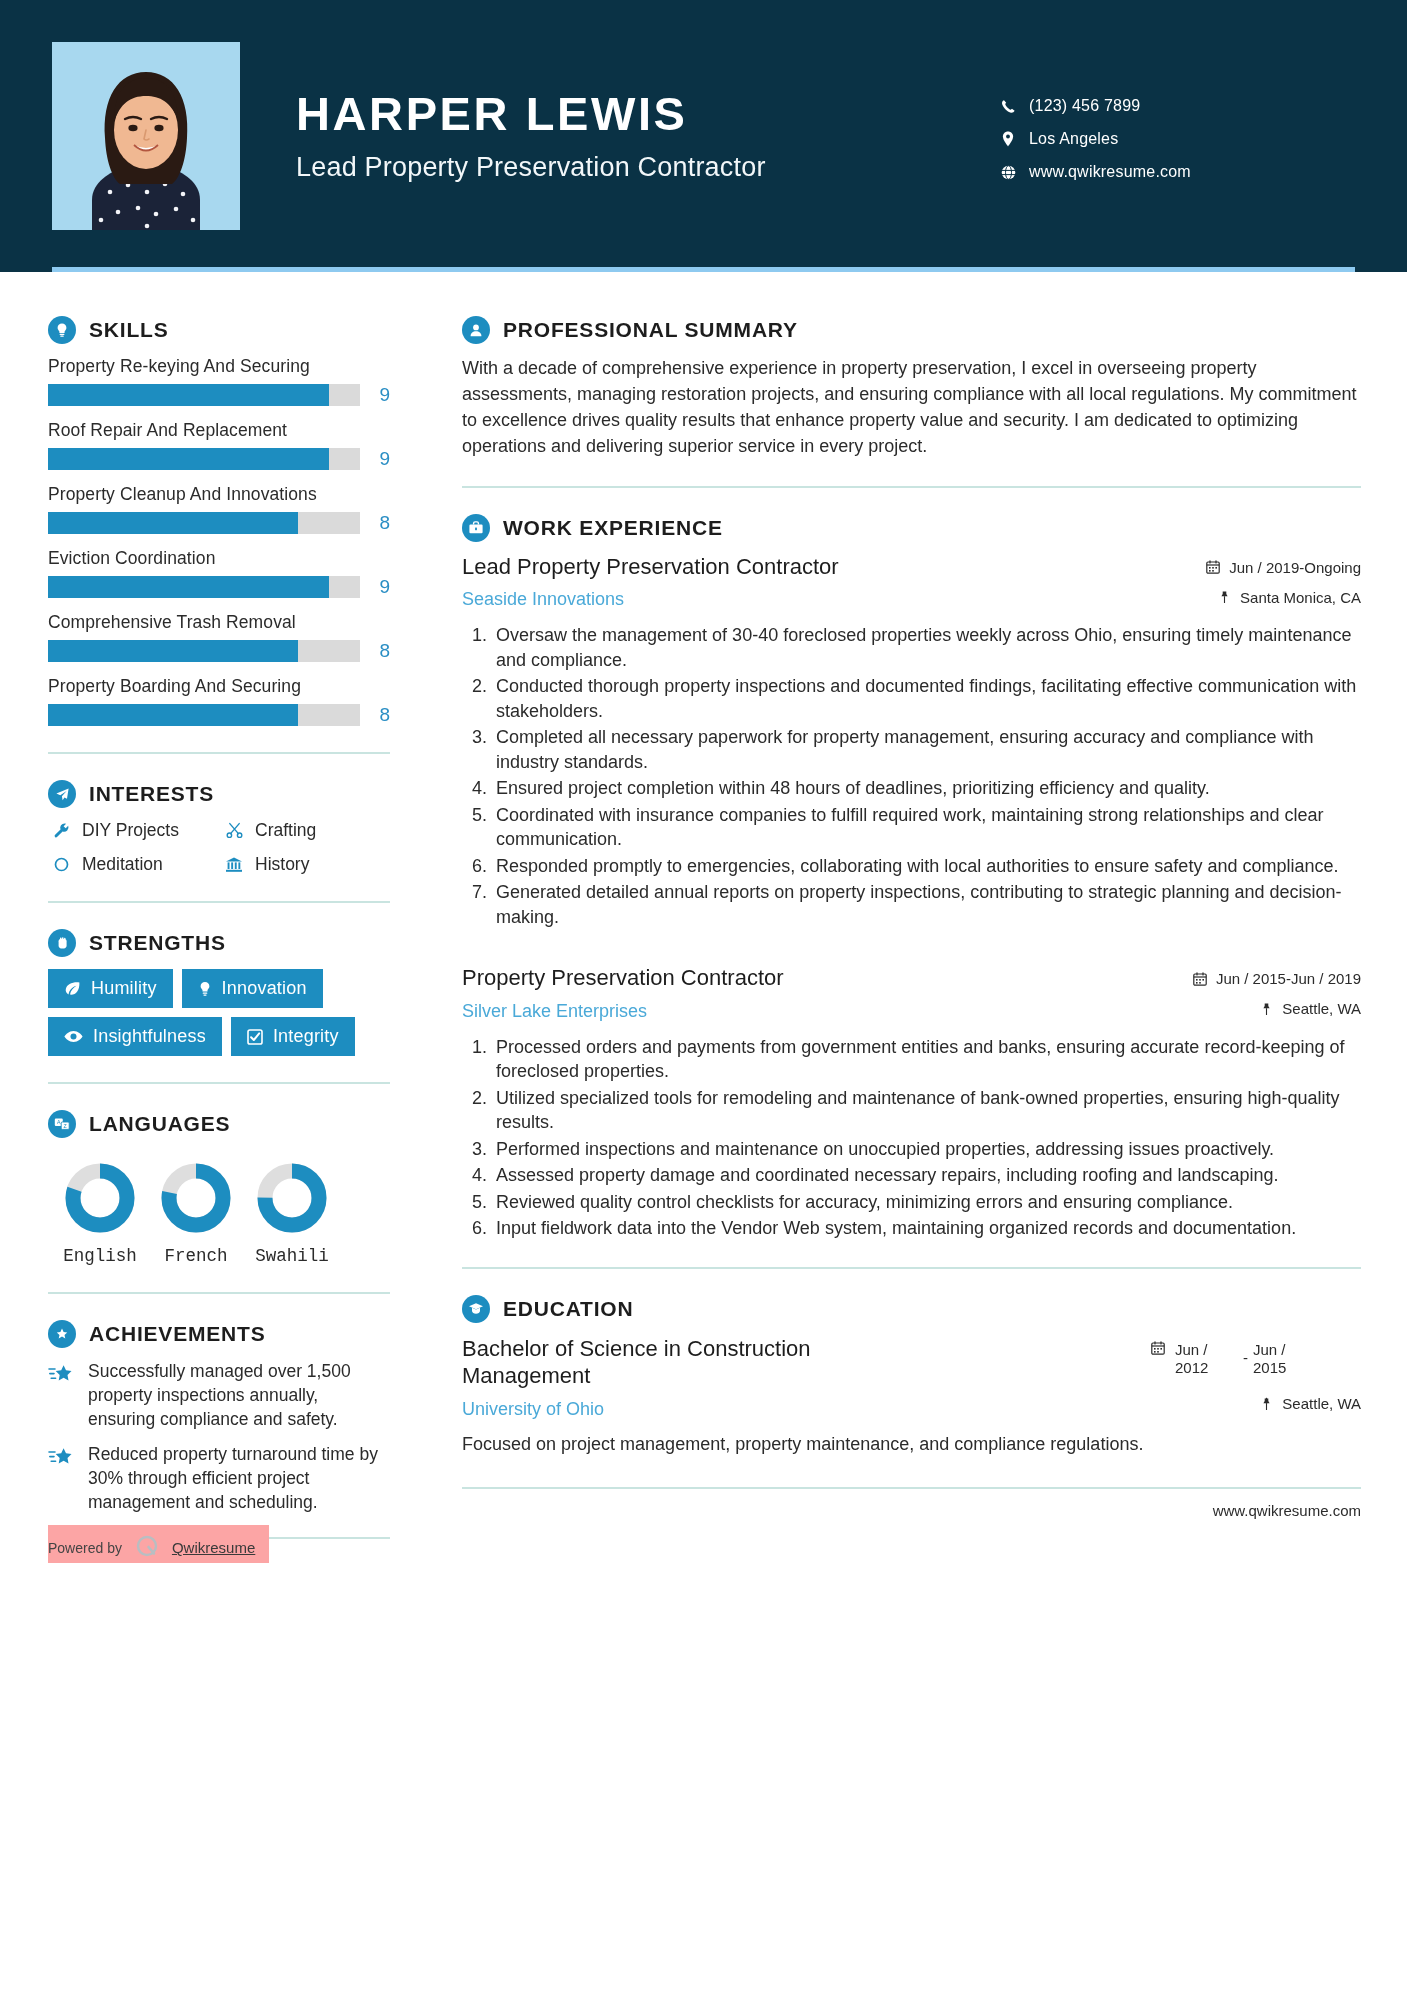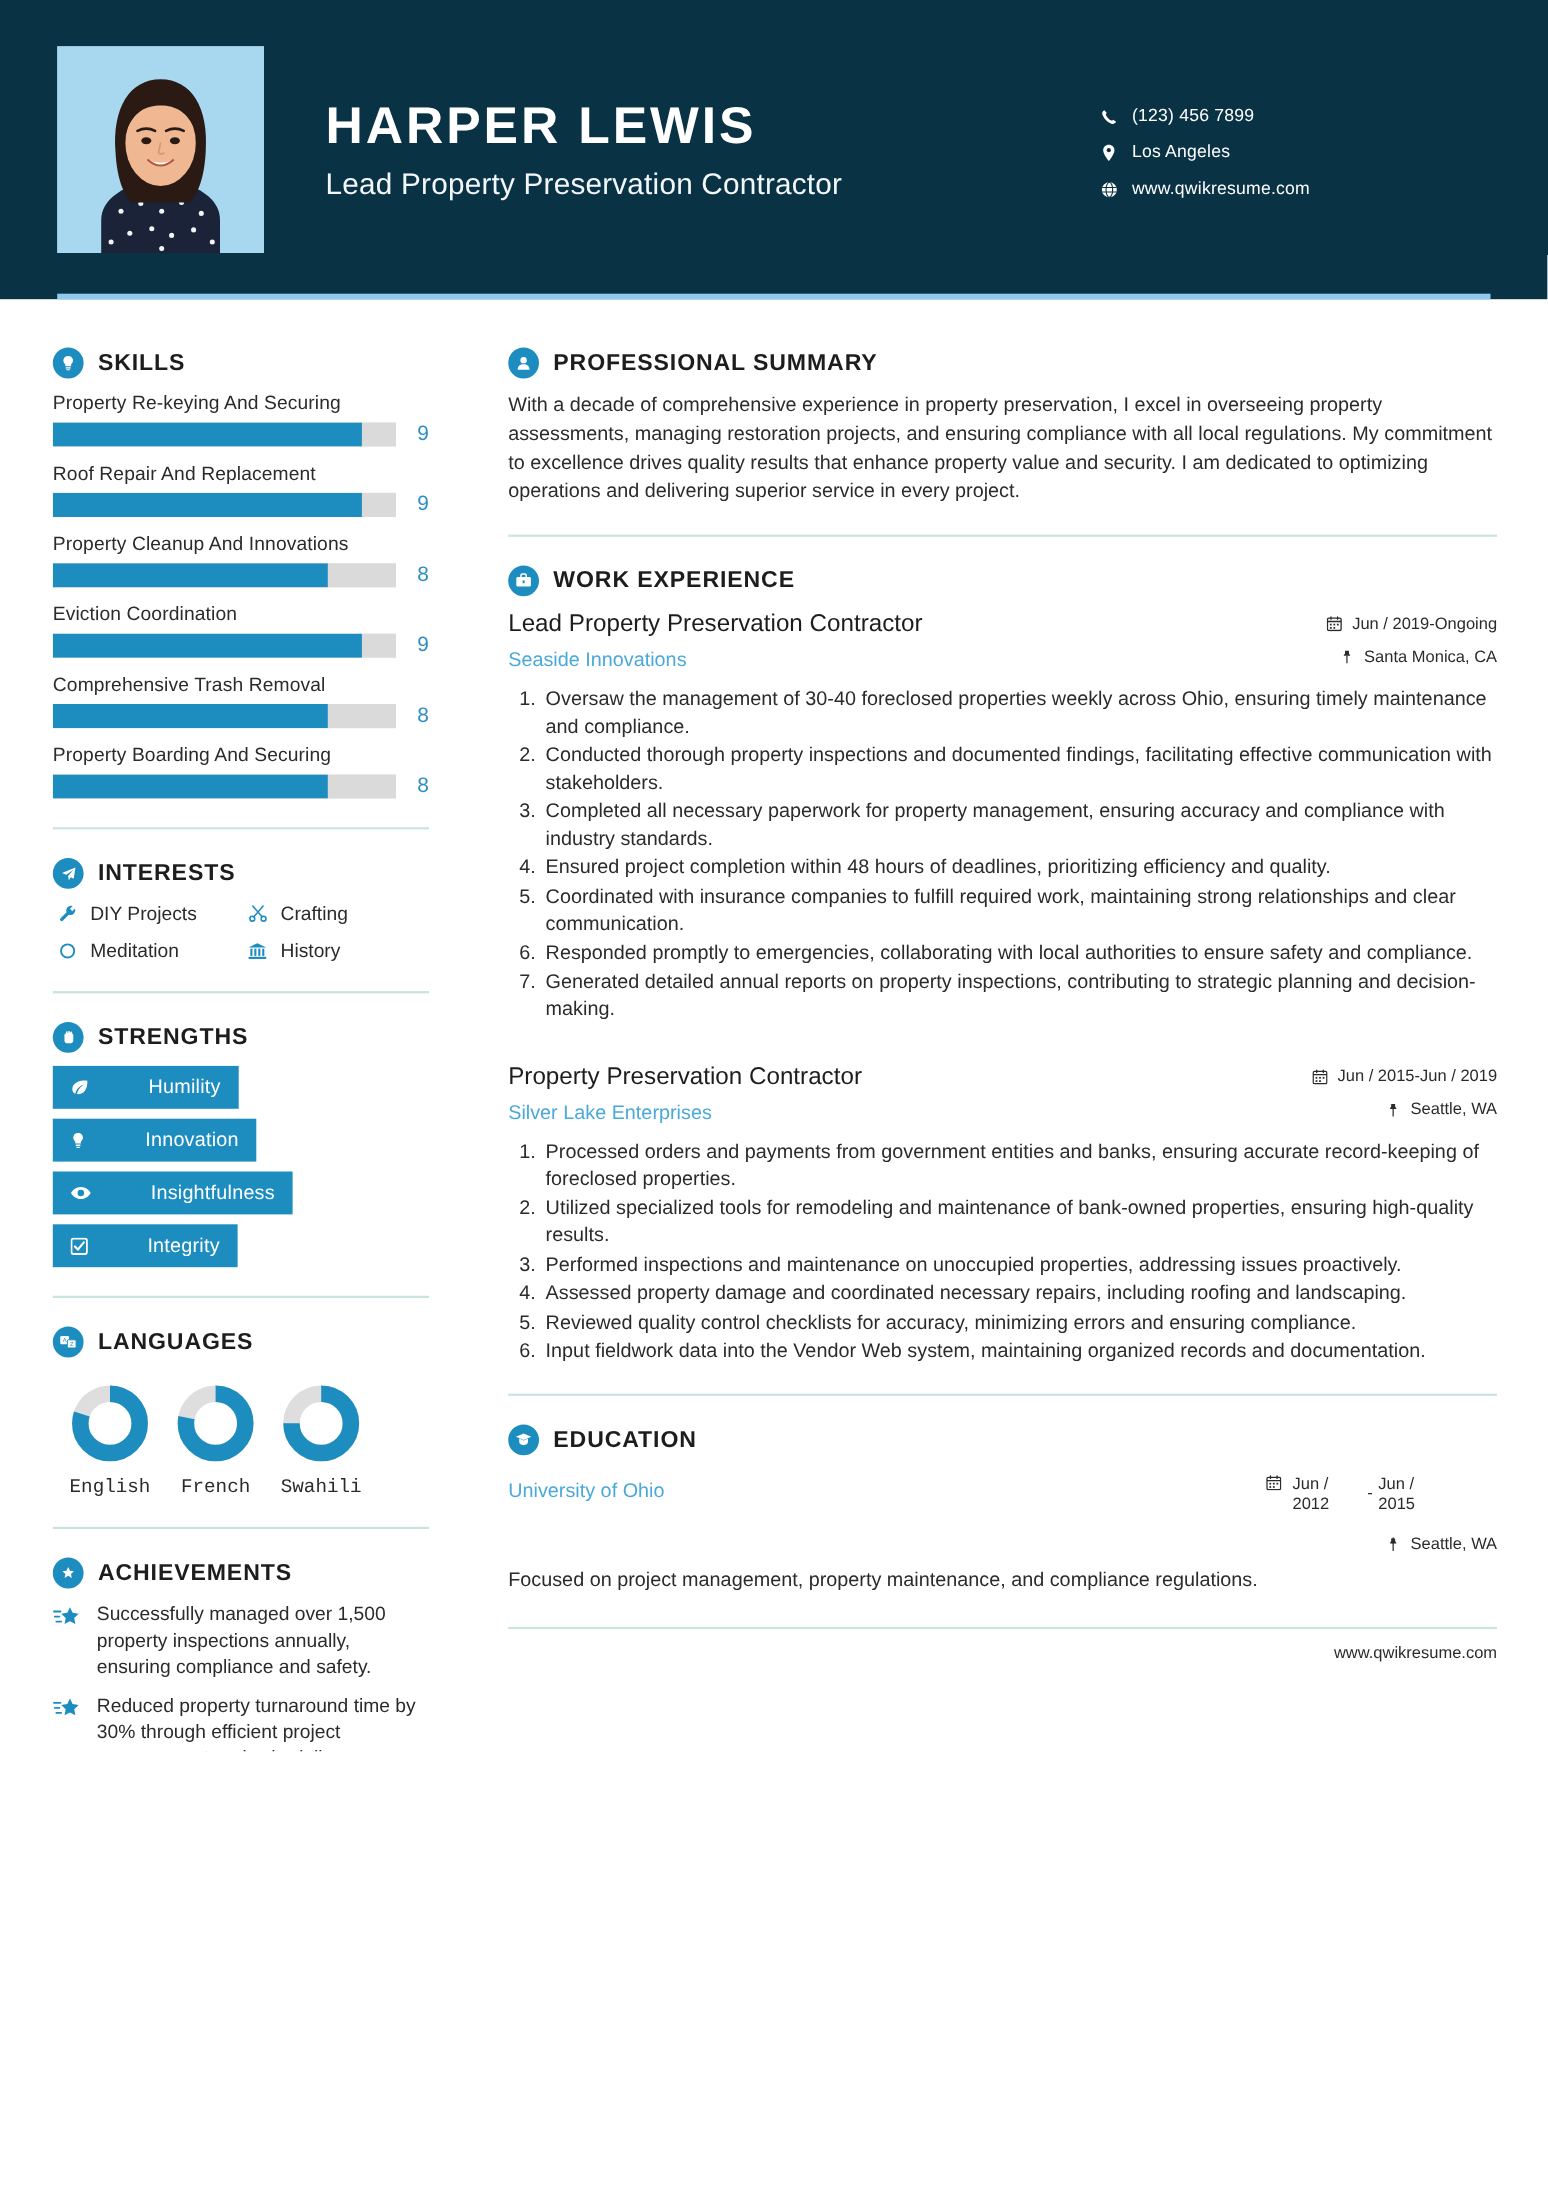--- a/index.html
+++ b/index.html
@@ -182,21 +182,20 @@
     margin-top: 8px;
   }
   .strength {
     background: #1d8dc0;
     color: #ffffff;
     display: flex;
     align-items: center;
     padding: 9px 16px;
     font-size: 18px;
     letter-spacing: 0.2px;
-    gap: 44px;
   }
   .strength .s-ico { display: flex; align-items: center; margin-right: 10px; }
 
   
   .lang-row {
     display: flex;
     justify-content: flex-start;
     gap: 16px;
     margin-top: 22px;
     padding-left: 12px;
@@ -817,20 +816,21 @@
           <span class="sec-ico">
             <svg width="16" height="15" viewBox="0 0 16 15">
                 <path d="M8 2.2 L15 5.2 L8 8.2 L1 5.2 Z" fill="#ffffff"></path>
                 <path d="M4 6.8 L4 10 C4 11.6 5.9 12.8 8 12.8 C10.1 12.8 12 11.6 12 10 L12 6.8 L8 8.6 Z" fill="#ffffff"></path>
               </svg>
           </span>
           <span class="sec-title">EDUCATION</span>
         </div>
         <div class="edu-head">
           <div class="edu-left">
+            <div class="edu-degree">Bachelor of Science in Construction Management</div>
             <div class="edu-school">University of Ohio</div>
           </div>
           <div class="edu-meta">
             <div class="edu-dates">
               <span class="meta-ico">
                 <svg width="14" height="14" viewBox="0 0 14 14">
                     <rect x="0.8" y="2" width="12.4" height="11.2" rx="1.2" fill="none" stroke="#2b2b2b" stroke-width="1.2"></rect>
                     <path d="M0.8 5 H13.2" stroke="#2b2b2b" stroke-width="1.2"></path>
                     <path d="M4 0.8 V3 M10 0.8 V3" stroke="#2b2b2b" stroke-width="1.2" stroke-linecap="round"></path>
                     <g fill="#2b2b2b">

